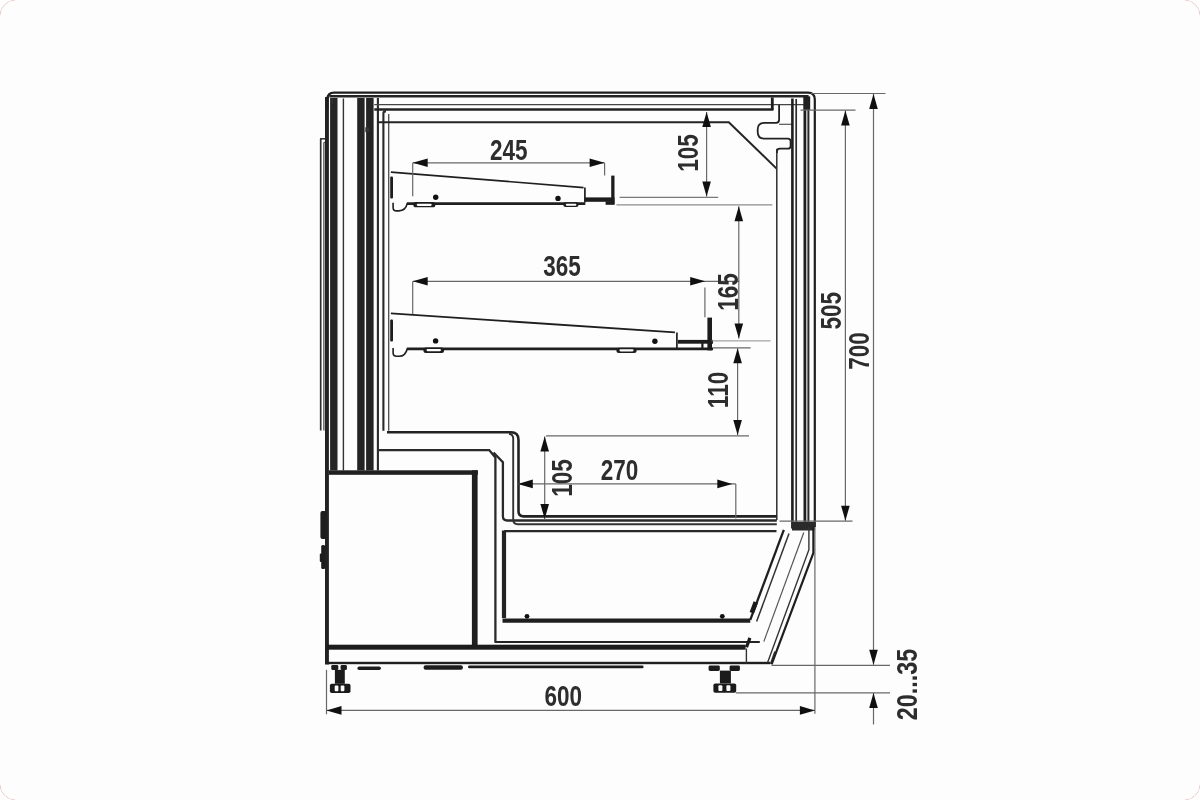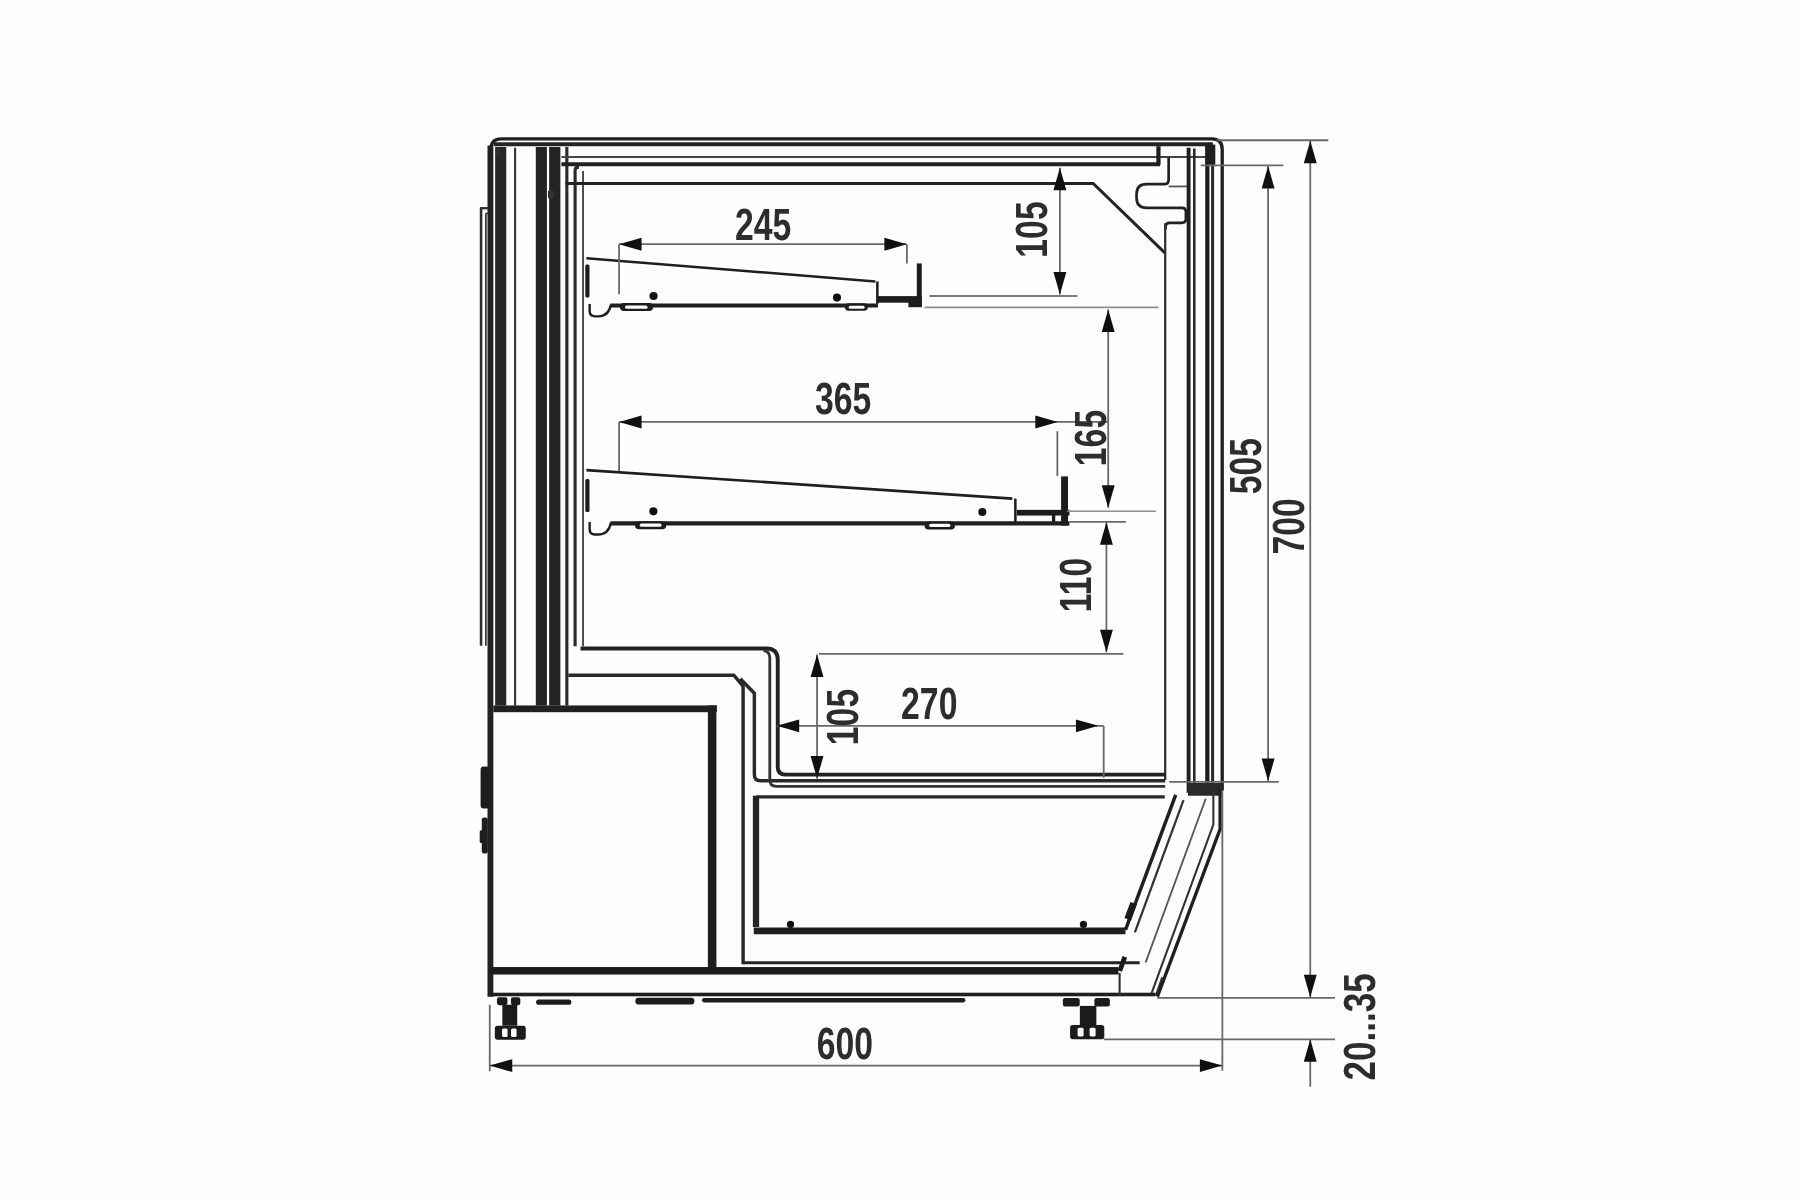--- a/index.html
+++ b/index.html
@@ -1,16 +1,16 @@
 <!DOCTYPE html>
 <html><head>
 <meta charset="utf-8">
 <style>
   html,body{margin:0;padding:0;background:#ffffff;}
-  #page{width:1200px;height:800px;background:#b91c1c;position:relative;overflow:hidden;}
+  #page{width:1200px;height:800px;background:#b91c1c;position:relative;overflow:hidden;border-radius:16px;}
   svg{display:block;}
   text{font-family:"Liberation Sans", sans-serif; font-weight:bold; fill:#2d2d2d;}
 </style>
 </head>
 <body>
 <div id="page">
 <svg width="1200" height="800" viewBox="0 0 1200 800">
 
 <rect x="0" y="0" width="1200" height="800" fill="#fdfdfd"></rect>
 

